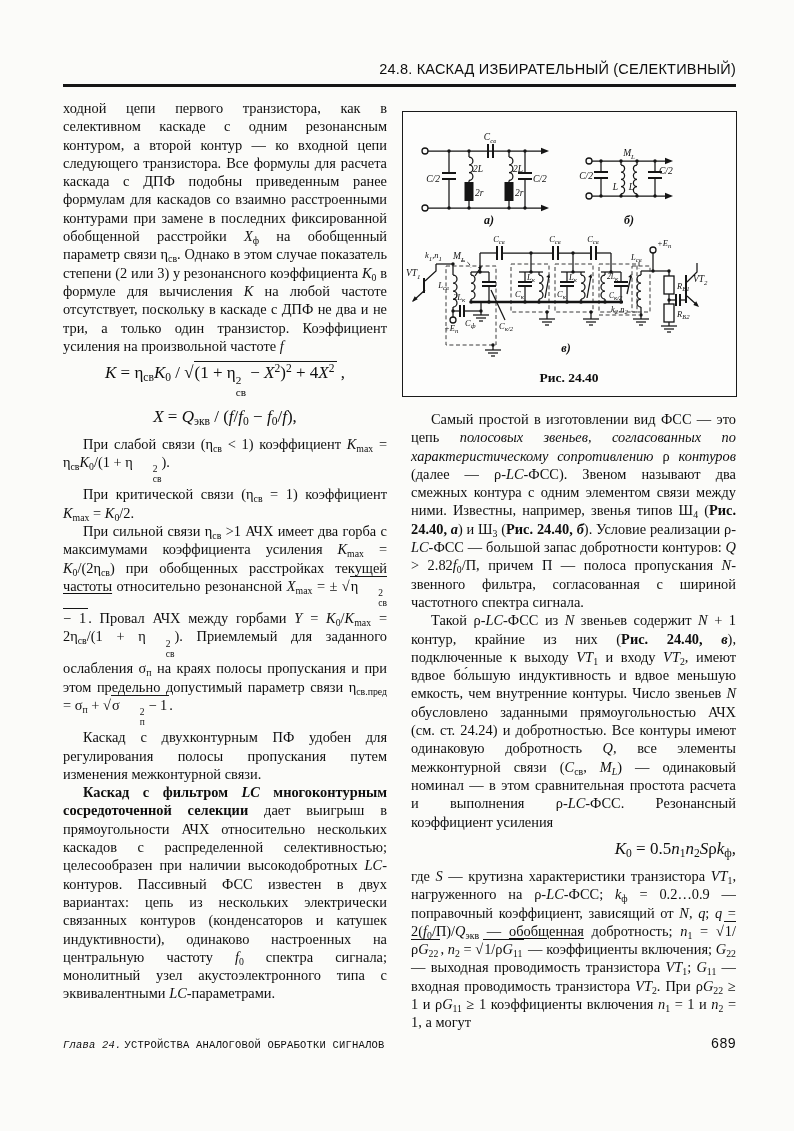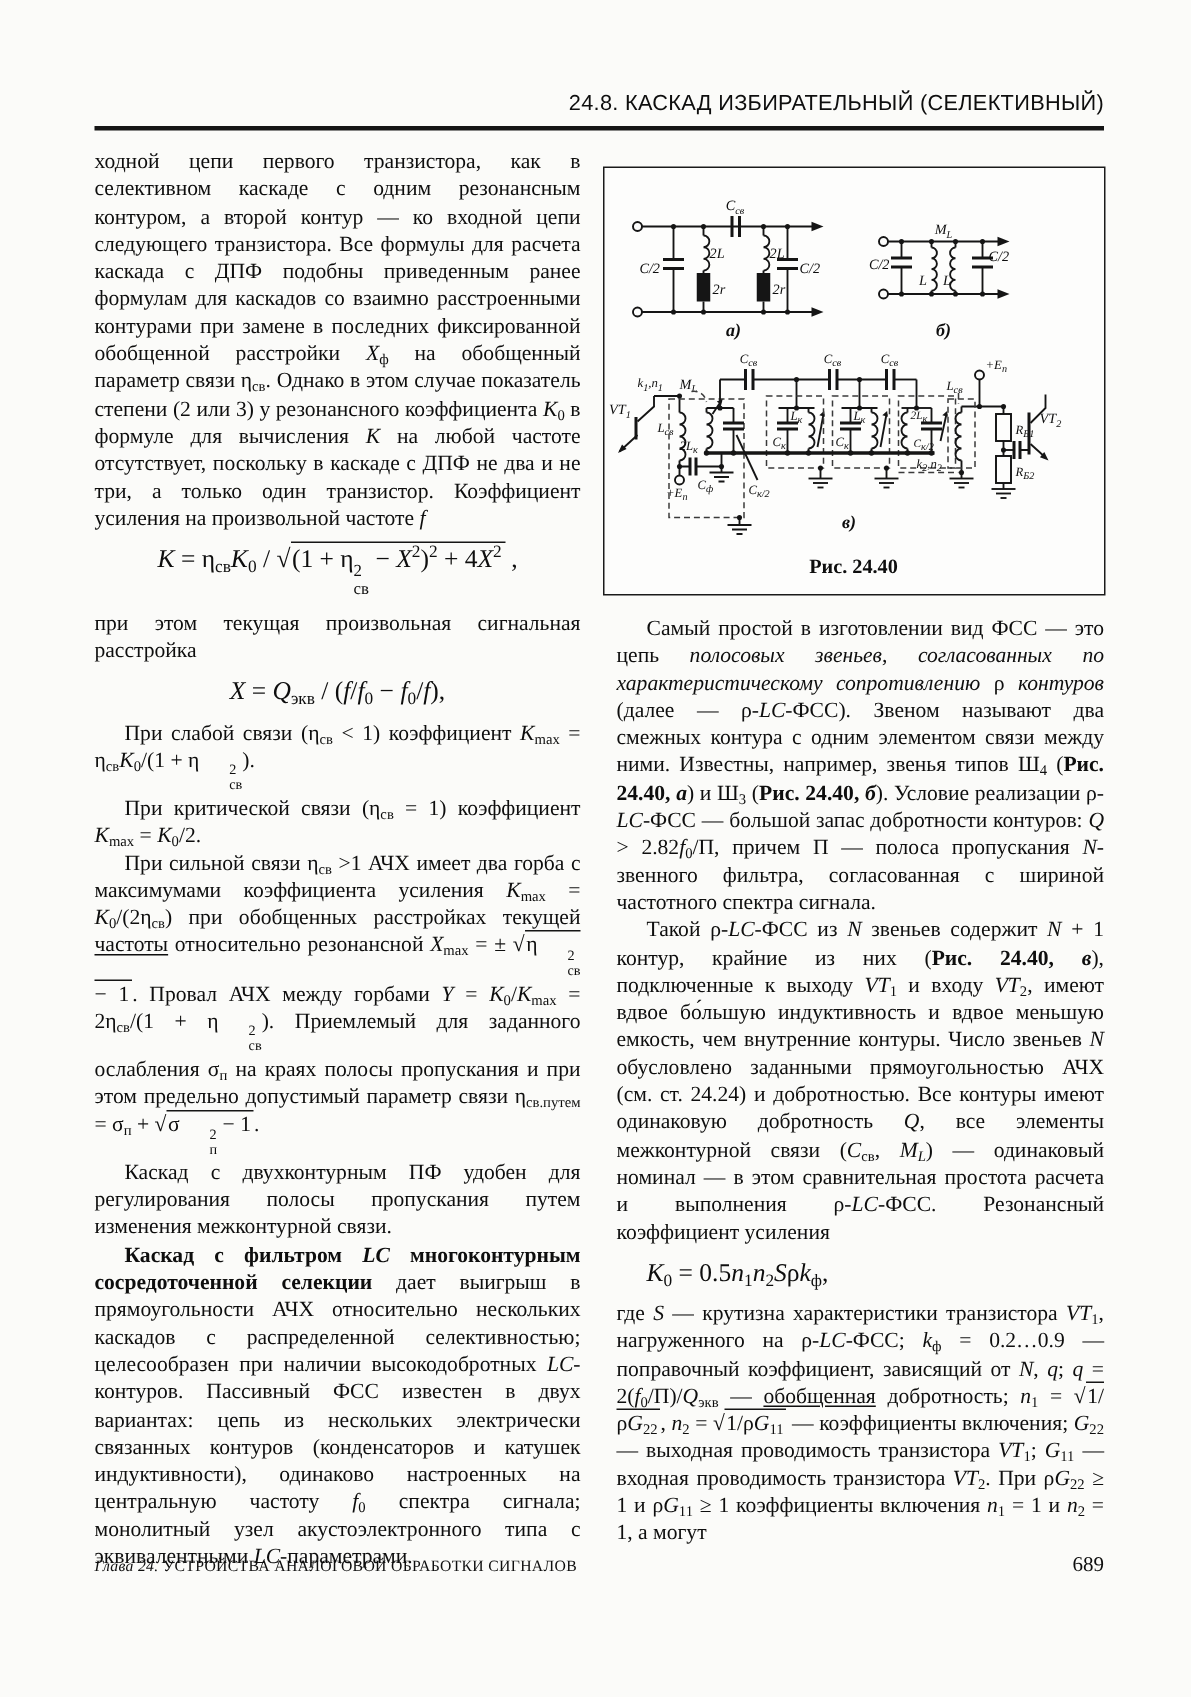--- a/index.html
+++ b/index.html
@@ -12,37 +12,37 @@
     position:absolute;top:61px;right:58px;
     font-family:Liberation Sans, sans-serif;
     font-size:14.5px;letter-spacing:.2px;white-space:nowrap;
   }
   .hrule{position:absolute;top:84px;left:63px;width:673px;height:3px;background:#151515}
   .colL{position:absolute;left:63px;top:99px;width:324px}
   .colR{position:absolute;left:411px;top:410px;width:325px}
   p.body{margin:0;font-size:14.4px;line-height:18.3px;text-align:justify}
   p.ind{text-indent:20px}
   .formula{font-size:17px;line-height:1.3;text-align:center;margin:7px 0;white-space:nowrap}
-  .formula.fleft{text-align:left;padding-left:20px}
+  .formula.fleft{text-align:right;padding-left:20px}
   sub,sup{font-size:68%;line-height:0}
   sub{vertical-align:-0.28em}
   sup{vertical-align:0.55em}
   .ss{display:inline-grid;vertical-align:-0.55em;font-size:66%;line-height:1.05;text-align:left}
   .ss sup,.ss sub{font-size:100%;vertical-align:baseline;line-height:1.05}
   .ovl{border-top:1.1px solid #151515;padding:1px 2px 0 1px}
   u{text-underline-offset:2px}
   .fig{
     position:absolute;left:402px;top:111px;width:335px;height:286px;
     border:1.6px solid #1a1a1a;box-sizing:border-box;background:#fdfdfc;
   }
   .fig svg{position:absolute;left:0;top:0}
   .ftr{
     position:absolute;left:63px;right:58px;top:1036px;
     display:flex;justify-content:space-between;align-items:baseline;
-    font-family:Liberation Serif, serif;
+    font-family:Liberation Mono, monospace;
   }
   .ftr .ch{font-size:10.5px;letter-spacing:.2px}
   .ftr .ch i{margin-right:3px}
   .ftr .pg{font-size:14px}
   
   .wire{stroke:#151515;stroke-width:1.25;fill:none}
   .wire2{stroke:#151515;stroke-width:2;fill:none}
   .bus{stroke:#151515;stroke-width:2.4;fill:none}
   .dash{stroke:#3a3a3a;stroke-width:1;fill:none;stroke-dasharray:4 2.6}
   .dot{fill:#151515}
@@ -63,34 +63,33 @@
 
 <div class="hdr">24.8. КАСКАД ИЗБИРАТЕЛЬНЫЙ (СЕЛЕКТИВНЫЙ)</div>
 <div class="hrule"></div>
 
 <div class="colL">
   <p class="body">ходной цепи первого транзистора, как в селективном каскаде с одним резонансным контуром, а второй контур — ко входной цепи следующего транзистора. Все формулы для расчета каскада с ДПФ подобны приведенным ранее формулам для каскадов со взаимно расстроенными контурами при замене в последних фиксированной обобщенной расстройки <i>X</i><sub>ф</sub> на обобщенный параметр связи η<sub>св</sub>. Однако в этом случае показатель степени (2 или 3) у резонансного коэффициента <i>K</i><sub>0</sub> в формуле для вычисления <i>K</i> на любой частоте отсутствует, поскольку в каскаде с ДПФ не два и не три, а только один транзистор. Коэффициент усиления на произвольной частоте <i>f</i></p>
   <div class="formula"><i>K</i> = η<sub>св</sub><i>K</i><sub>0</sub> / √<span class="ovl">(1 + η<span class="ss">
           <sup>2</sup>
           <sub>св</sub>
         </span> − <i>X</i><sup>2</sup>)<sup>2</sup> + 4<i>X</i><sup>2</sup></span> ,</div>
-  <p class="body">при этом текущая произвольная сигнальная расстройка</p>
   <div class="formula"><i>X</i> = <i>Q</i><sub>экв</sub> / (<i>f</i>/<i>f</i><sub>0</sub> − <i>f</i><sub>0</sub>/<i>f</i>),</div>
   <p class="body ind">При слабой связи (η<sub>св</sub> &lt; 1) коэффициент <i>K</i><sub>max</sub> = η<sub>св</sub><i>K</i><sub>0</sub>/(1 + η<span class="ss">
         <sup>2</sup>
         <sub>св</sub>
       </span>).</p>
   <p class="body ind">При критической связи (η<sub>св</sub> = 1) коэффициент <i>K</i><sub>max</sub> = <i>K</i><sub>0</sub>/2.</p>
   <p class="body ind">При сильной связи η<sub>св</sub> &gt;1 АЧХ имеет два горба с максимумами коэффициента усиления <i>K</i><sub>max</sub> = <i>K</i><sub>0</sub>/(2η<sub>св</sub>) при обобщенных расстройках текущей <u>частоты</u> относительно резонансной <i>X</i><sub>max</sub> = ± √<span class="ovl">η<span class="ss">
           <sup>2</sup>
           <sub>св</sub>
         </span> − 1</span>. Провал АЧХ между горбами <i>Y</i> = <i>K</i><sub>0</sub>/<i>K</i><sub>max</sub> = 2η<sub>св</sub>/(1 + η<span class="ss">
         <sup>2</sup>
         <sub>св</sub>
-      </span>). Приемлемый для заданного ослабления σ<sub>п</sub> на краях полосы пропускания и при этом предельно допустимый параметр связи η<sub>св.путем</sub> = σ<sub>п</sub> + √<span class="ovl">σ<span class="ss">
+      </span>). Приемлемый для заданного ослабления σ<sub>п</sub> на краях полосы пропускания и при этом предельно допустимый параметр связи η<sub>св.пред</sub> = σ<sub>п</sub> + √<span class="ovl">σ<span class="ss">
           <sup>2</sup>
           <sub>п</sub>
         </span> − 1</span>.</p>
   <p class="body ind">Каскад с двухконтурным ПФ удобен для регулирования полосы пропускания путем изменения межконтурной связи.</p>
   <p class="body ind"><b>Каскад с фильтром <i>LC</i> многоконтурным сосредоточенной селекции</b> дает выигрыш в прямоугольности АЧХ относительно нескольких каскадов с распределенной селективностью; целесообразен при наличии высокодобротных <i>LC</i>-контуров. Пассивный ФСС известен в двух вариантах: цепь из нескольких электрически связанных контуров (конденсаторов и катушек индуктивности), одинаково настроенных на центральную  частоту <i>f</i><sub>0</sub> спектра сигнала; монолитный узел акустоэлектронного типа с эквивалентными <i>LC</i>-параметрами.</p>
 </div>
 
 <div class="fig">
 <svg width="332" height="283" viewBox="0 0 332 283">
 

